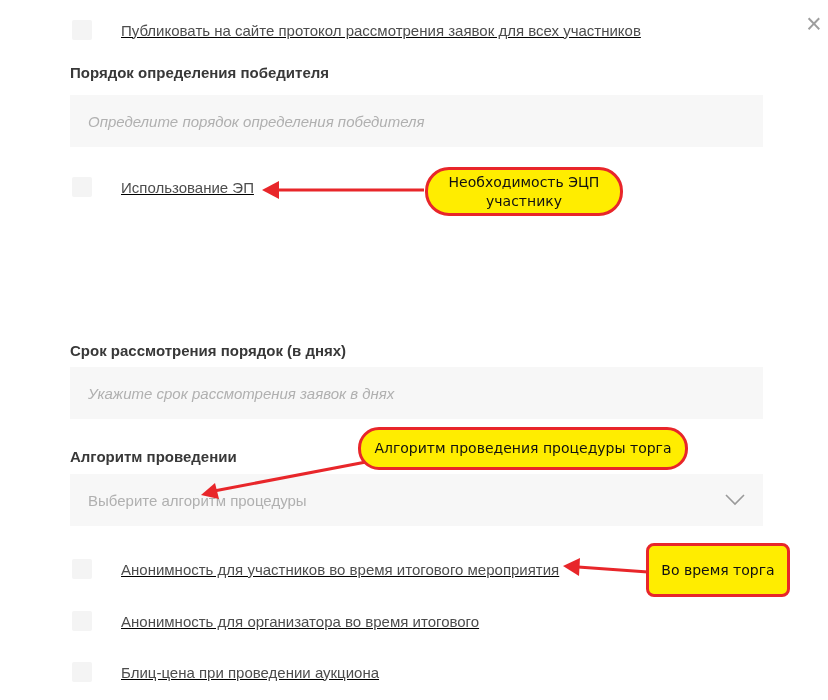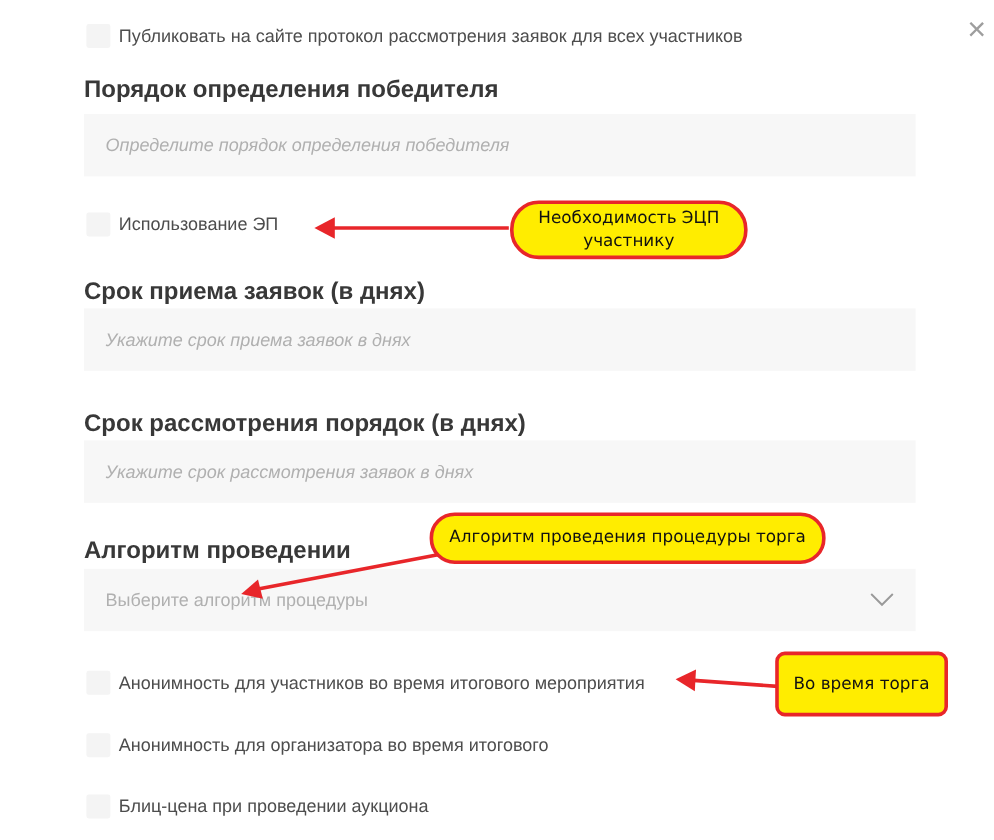--- a/index.html
+++ b/index.html
@@ -17,33 +17,34 @@
     width:828px;height:700px;background:#ffffff;overflow:hidden;
     font-family:"Liberation Sans", sans-serif;position:relative;
   }
   .page{position:absolute;inset:0;}
   .close{
     position:absolute;left:800px;top:10px;width:28px;height:28px;
     font-size:27px;line-height:28px;text-align:center;color:#9e9e9e;
     cursor:pointer;font-weight:300;user-select:none;
   }
   .check-row{
-    position:absolute;left:72px;display:flex;align-items:center;gap:6px;
+    position:absolute;left:72px;display:flex;align-items:center;gap:28px;
     cursor:pointer;
+    text-decoration:underline;
   }
   .checkbox{
     width:20px;height:20px;background:var(--checkbox-bg);flex:0 0 auto;
     border-radius:2px;
   }
   .check-label{
     font-size:15px;color:var(--check-label-color);white-space:nowrap;
     padding-left:1px;
   }
   .field-label{
-    position:absolute;left:70px;font-size:20px;font-weight:bold;
+    position:absolute;left:70px;font-size:15px;font-weight:bold;
     color:var(--label-color);white-space:nowrap;
   }
   .text-field{
     position:absolute;left:70px;width:693px;height:52px;box-sizing:border-box;
     background:var(--field-bg);border:none;outline:none;padding:0 18px;
     font-family:"Liberation Sans", sans-serif;font-size:15px;color:#333;font-style:italic;
   }
   .text-field::placeholder{color:var(--placeholder-color);opacity:1;}
   .select-field{
     position:absolute;left:70px;width:693px;height:52px;box-sizing:border-box;
@@ -83,22 +84,20 @@
 
   <div class="check-row" style="top:177px">
     <span class="checkbox"></span>
     <span class="check-label">Использование ЭП</span>
   </div>
 
   <div class="callout" style="left:425px;top:167px;width:198px;height:49px">
     <span>Необходимость ЭЦП участнику</span>
   </div>
 
-  <div class="field-label" style="top:232px">Срок приема заявок (в днях)</div>
-  <input class="text-field" style="top: 257px;" placeholder="Укажите срок приема заявок в днях">
 
   <div class="field-label" style="top:342px">Срок рассмотрения порядок (в днях)</div>
   <input class="text-field" style="top: 367px;" placeholder="Укажите срок рассмотрения заявок в днях">
 
   <div class="field-label" style="top:448px">Алгоритм проведении</div>
   <div class="callout" style="left:358px;top:427px;width:330px;height:43px;border-radius:21px">
     <span>Алгоритм проведения процедуры торга</span>
   </div>
 
   <div class="select-field" style="top:474px">

